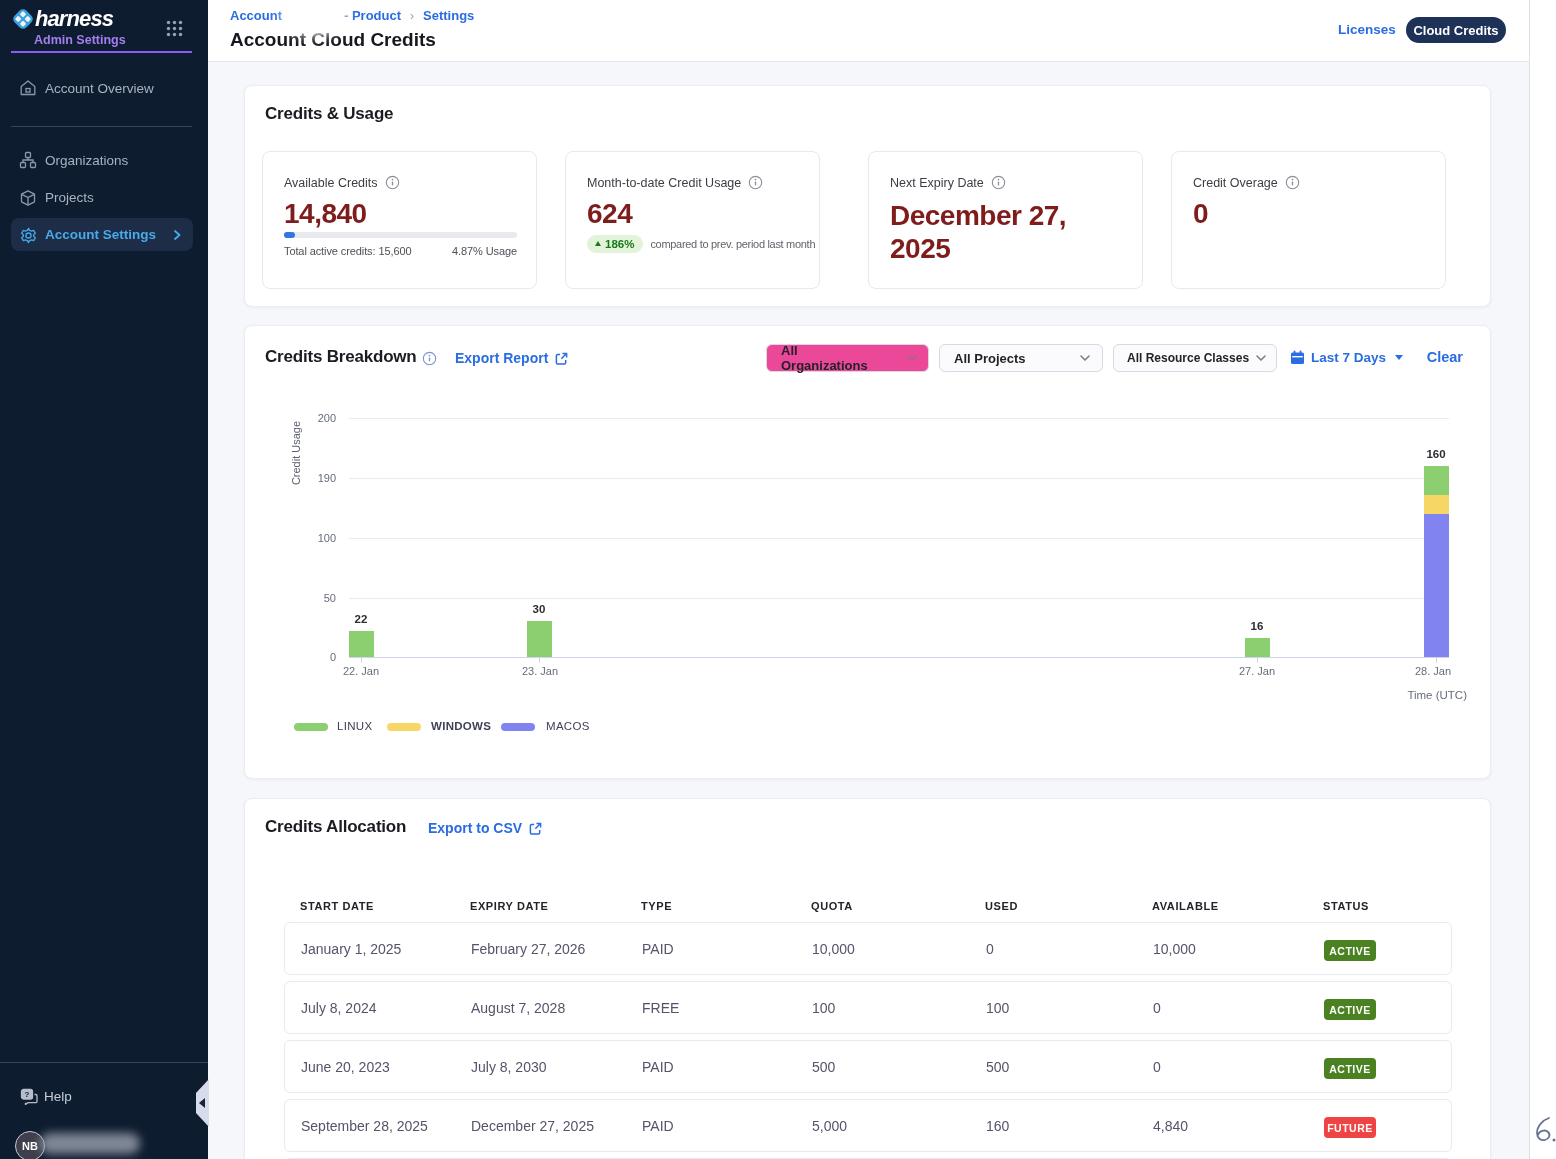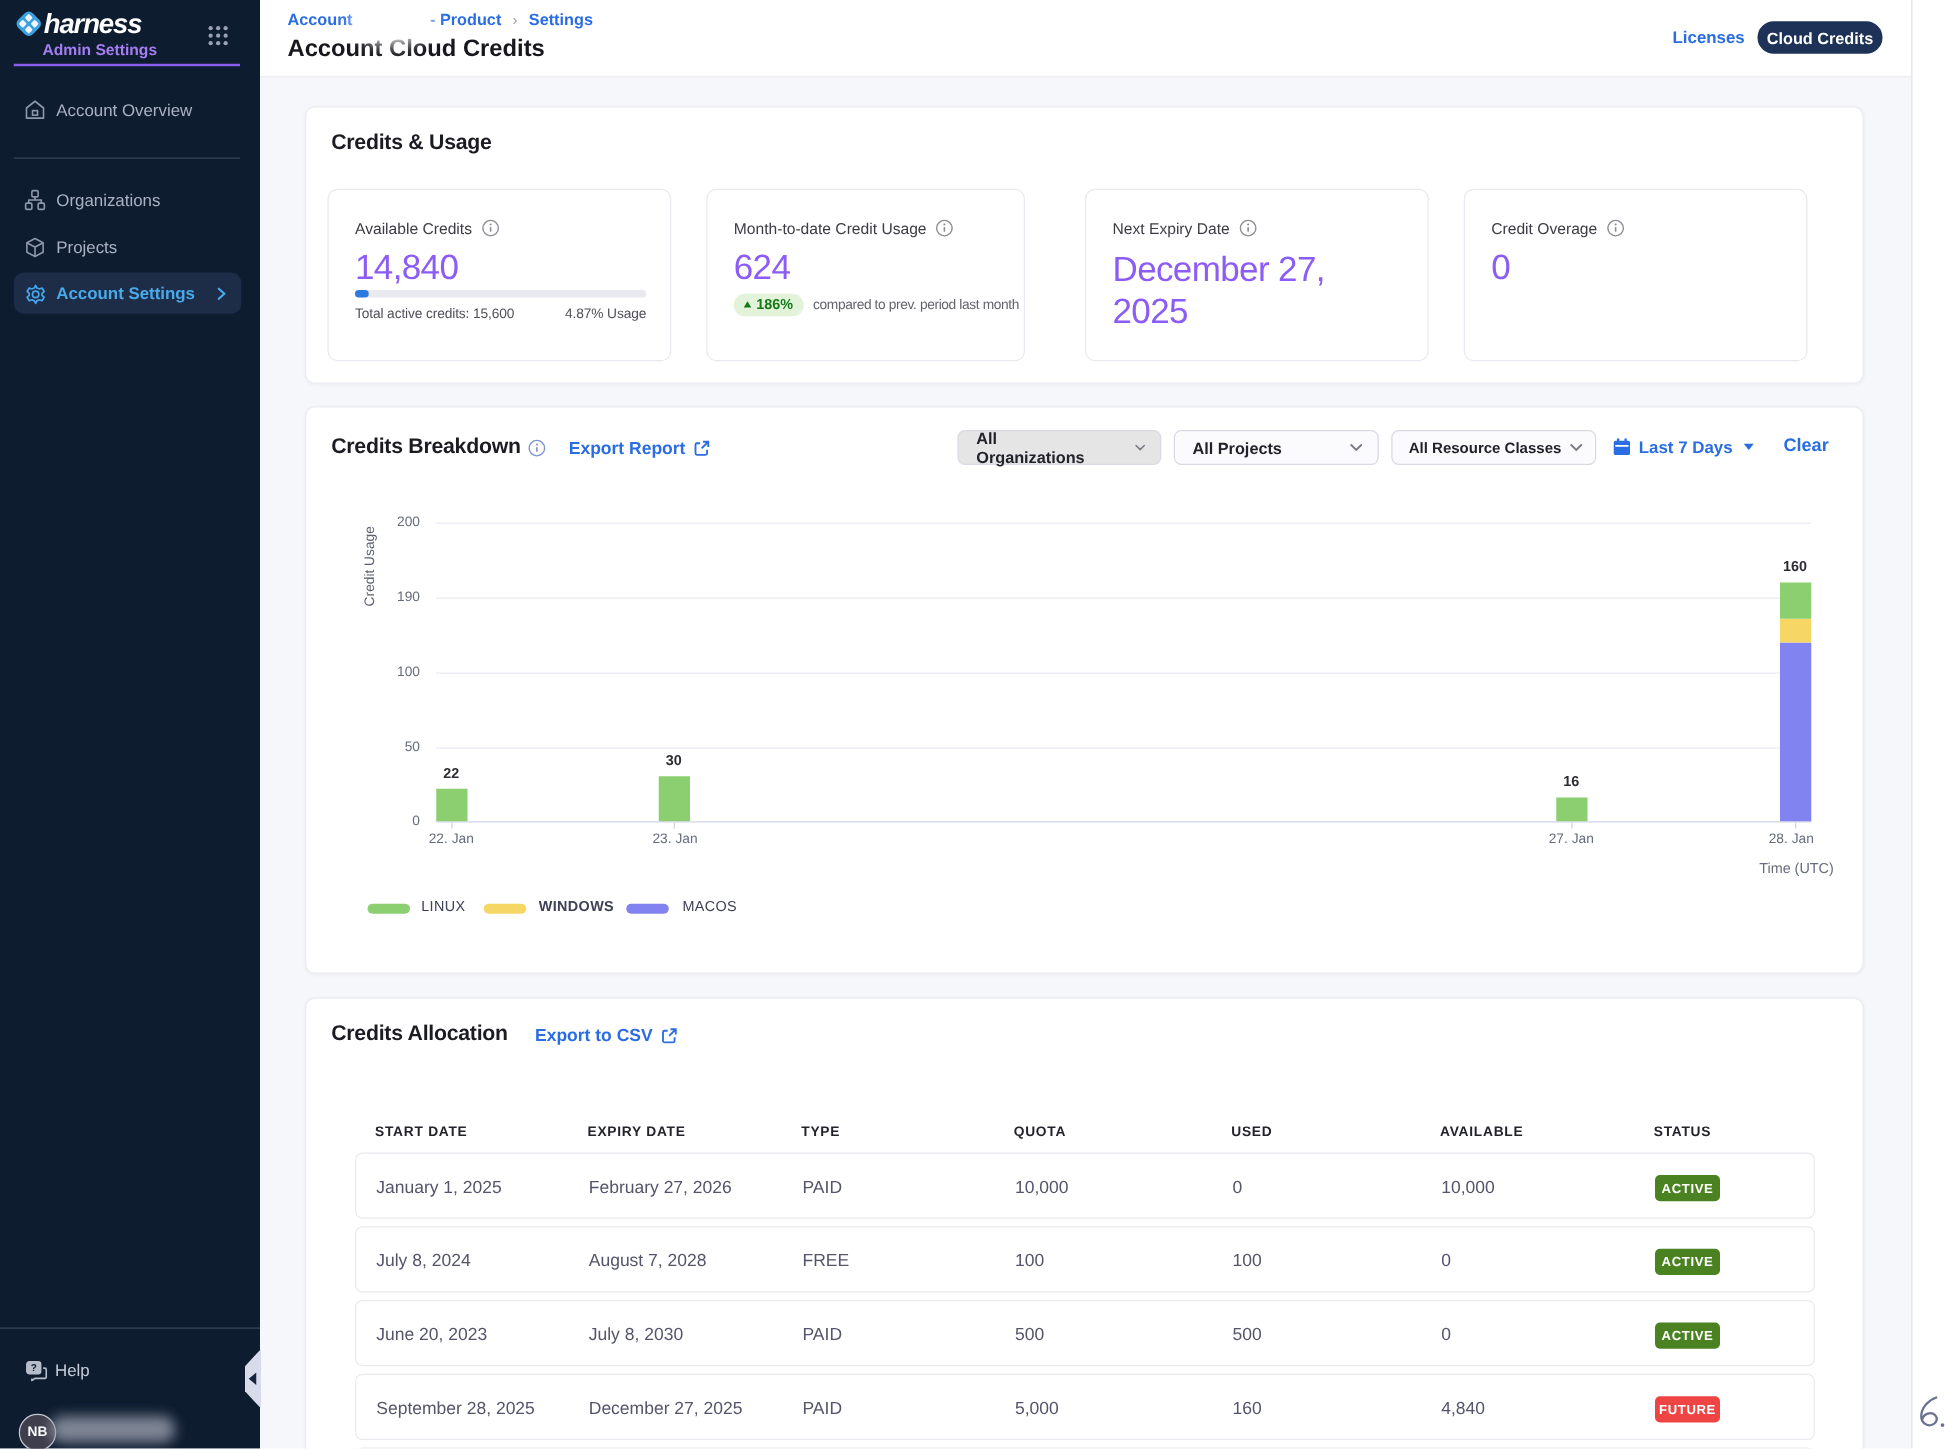--- a/index.html
+++ b/index.html
@@ -15,21 +15,21 @@
 
   
   #header { left:208px; top:0; width:1321px; height:62px; background:#fff; border-bottom:1px solid #e7e7ee; }
 
   
   #main { left:208px; top:62px; width:1321px; height:1097px; background:#f6f7fa; }
   .card { position:absolute; background:#fff; border:1px solid #ebecf2; border-radius:8px; box-shadow:0 1px 3px rgba(40,41,61,.05); }
   .statcard { position:absolute; background:#fff; border:1px solid #e8e9f0; border-radius:8px; }
   .cardtitle { font-size:17px; font-weight:bold; color:#1b1b22; letter-spacing:-0.2px; }
   .statlabel { font-size:12.5px; color:#3c3c44; display:flex; align-items:center; gap:7px; }
-  .statnum { font-size:28px; font-weight:normal; color:#8b5cf6; letter-spacing:-0.5px; }
+  .statnum { font-size:28px; font-weight:bold; color:#7f1d1d; letter-spacing:-0.5px; }
   .linkb { color:#2a6ce2; font-weight:bold; }
 
   
   .gridline { position:absolute; height:1px; background:#e9e9f3; }
   .ylab { position:absolute; font-size:11px; color:#666c7c; width:40px; text-align:right; }
   .xlab { position:absolute; font-size:11px; color:#666c7c; text-align:center; width:60px; }
   .bar { position:absolute; }
   .barlab { position:absolute; font-size:11.5px; font-weight:bold; color:#2c2c33; width:40px; text-align:center; }
   .legtxt { font-size:11.5px; color:#3f4156; letter-spacing:.3px; }
 
@@ -109,21 +109,21 @@
         <rect x="7.3" y="7" width="1.4" height="4.2" rx="0.7" fill="#7d93cf"></rect>
         <circle cx="8" cy="4.9" r="0.9" fill="#7d93cf"></circle>
       </svg>
     <div class="abs linkb" style="left:247px; top:288px; font-size:14px;">Export Report
       <svg width="13" height="13" viewBox="0 0 14 14" fill="none" stroke="#2a6ce2" stroke-width="1.6" style="margin-left:3px; vertical-align:-1.5px;">
           <path d="M11.5 8.5 L11.5 11.5 A1.3 1.3 0 0 1 10.2 12.8 L2.8 12.8 A1.3 1.3 0 0 1 1.5 11.5 L1.5 4.1 A1.3 1.3 0 0 1 2.8 2.8 L5.5 2.8"></path>
           <path d="M8 1.5 L12.5 1.5 L12.5 6 M12.3 1.7 L6.8 7.2"></path>
         </svg>
     </div>
 
-    <div class="abs" style="left:558px; top:282px; width:163px; height:28px; border:1px solid #d8d9e3; border-radius:6px; background:#e5e5e5; display:flex; align-items:center; justify-content:center; padding:0 12px 0 14px;gap:39px;">
+    <div class="abs" style="left:558px; top:282px; width:163px; height:28px; border:1px solid #d8d9e3; border-radius:6px; background:#ec4899; display:flex; align-items:center; justify-content:center; padding:0 12px 0 14px;gap:39px;">
       <span style="font-size:13px; font-weight:600; color:#22222a;">All Organizations</span>
       <svg width="10" height="6" viewBox="0 0 10 6" fill="none" stroke="#7a7a85" stroke-width="1.5" stroke-linecap="round">
           <path d="M1 1 L5 5 L9 1"></path>
         </svg>
     </div>
     <div class="abs" style="left:731px; top:282px; width:164px; height:28px; border:1px solid #d8d9e3; border-radius:6px; background:#fbfbfd; display:flex; align-items:center; justify-content:space-between; padding:0 12px 0 14px;">
       <span style="font-size:13px; font-weight:600; color:#22222a;">All Projects</span>
       <svg width="10" height="6" viewBox="0 0 10 6" fill="none" stroke="#7a7a85" stroke-width="1.5" stroke-linecap="round">
           <path d="M1 1 L5 5 L9 1"></path>
         </svg>

